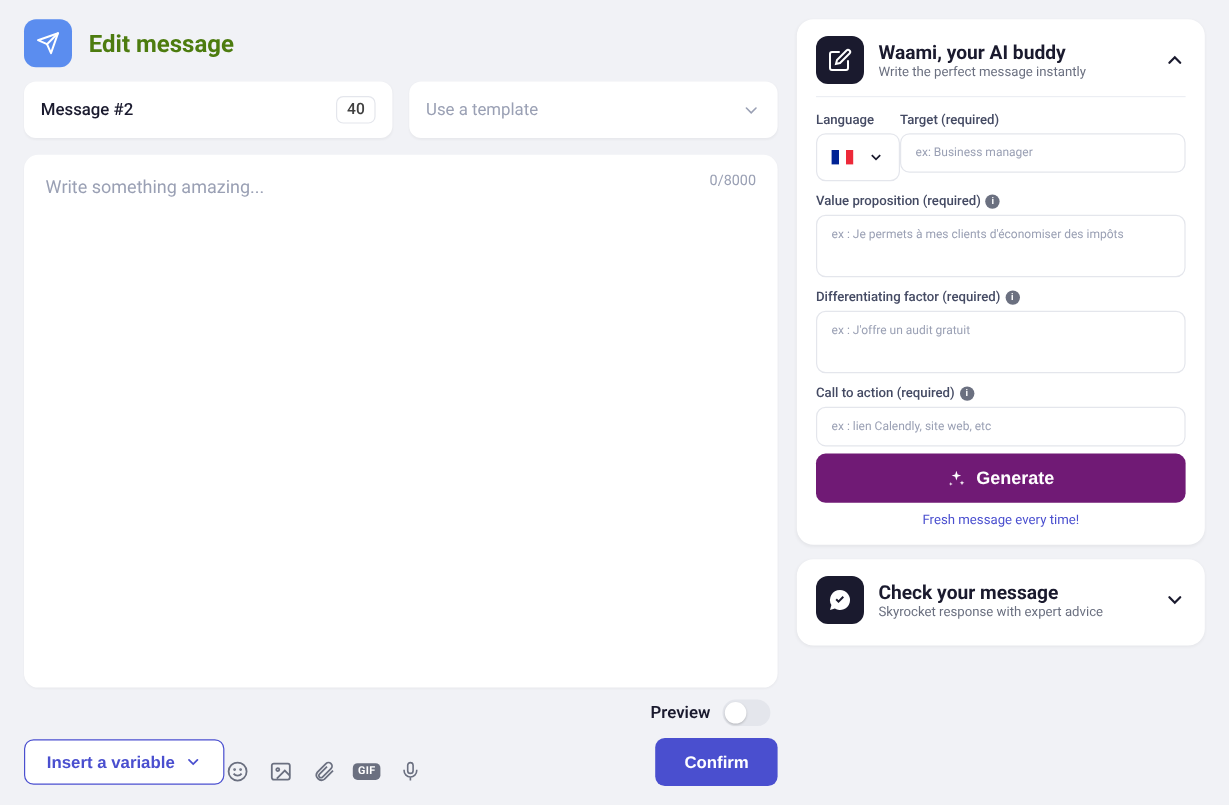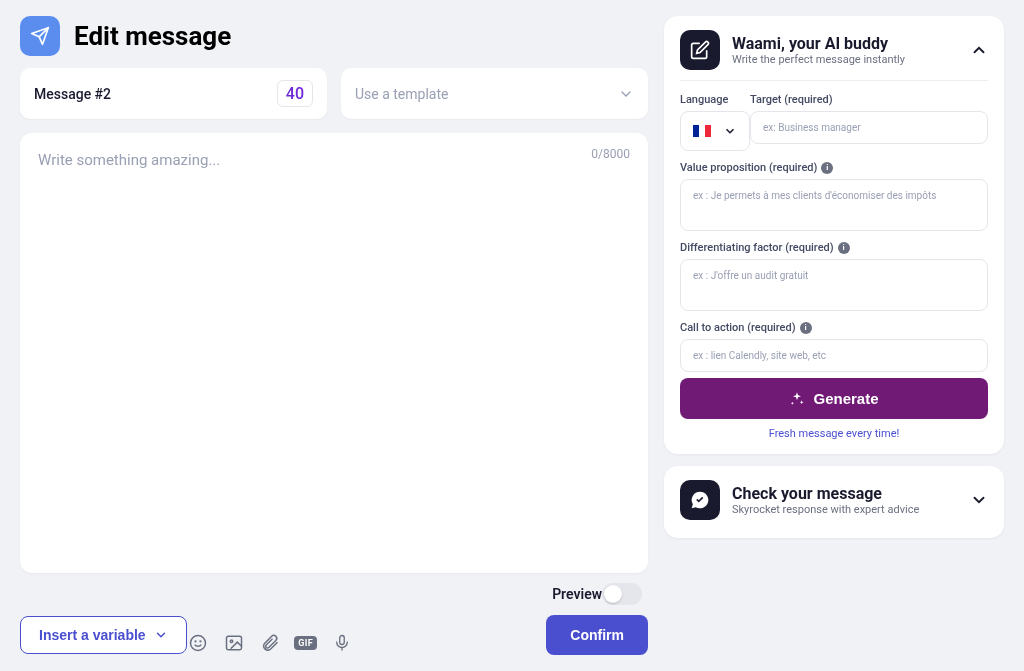--- a/index.html
+++ b/index.html
@@ -13,32 +13,32 @@
 }
 .app { display: flex; padding: 16px 20px; gap: 16px; height: 100%; }
 .main { flex: 1; display: flex; flex-direction: column; }
 .side { width: 340px; display: flex; flex-direction: column; gap: 12px; }
 
 .header { display: flex; align-items: center; gap: 14px; margin-bottom: 12px; }
 .header-icon {
   width: 40px; height: 40px; border-radius: 10px; background: #5b8def;
   display: flex; align-items: center; justify-content: center;
 }
-.header-title { font-size: 26px; font-weight: 700; color: #000000; }
+.header-title { font-size: 20px; font-weight: 700; color: #4d7c0f; }
 
 .row1 { display: flex; gap: 14px; margin-bottom: 14px; }
 .msg-chip {
   flex: 1; background: #fff; border-radius: 10px; padding: 12px 14px;
   display: flex; align-items: center; justify-content: space-between;
   font-size: 14px; font-weight: 500; color: #1a1a2e;
   box-shadow: 0 1px 2px rgba(0,0,0,0.04);
 }
 .msg-chip .badge {
   background: #fff; border: 1px solid #e4e6ec; border-radius: 6px; padding: 3px 8px;
-  font-size: 16px; color: #6d28d9;
+  font-size: 13px; color: #404040;
 }
 .template-select {
   flex: 1; background: #fff; border-radius: 10px; padding: 12px 14px;
   display: flex; align-items: center; justify-content: space-between;
   font-size: 14px; color: #9aa0b4; cursor: pointer;
   box-shadow: 0 1px 2px rgba(0,0,0,0.04);
 }
 
 .editor {
   flex: 1; background: #fff; border-radius: 12px; padding: 18px; position: relative;
@@ -47,21 +47,21 @@
 .editor .counter {
   position: absolute; top: 14px; right: 18px; font-size: 12px; color: #9aa0b4;
 }
 .editor textarea {
   border: none; resize: none; width: 100%; height: 100%; outline: none;
   font-family: inherit; font-size: 15px; color: #333;
 }
 .editor textarea::placeholder { color: #9aa0b4; }
 
 .preview-row {
-  display: flex; align-items: center; justify-content: flex-end; 
+  display: flex; align-items: center; justify-content: flex-end; gap: 10px;
   margin-top: 10px; margin-bottom: 10px;
   padding-right: 6px;
 }
 .preview-row span { font-size: 14px; font-weight: 600; color: #1a1a2e; }
 .toggle {
   width: 40px; height: 22px; background: #e4e6ec; border-radius: 11px; position: relative; cursor: pointer;
 }
 .toggle::after {
   content: ""; position: absolute; width: 18px; height: 18px; background: #fff; border-radius: 50%;
   top: 2px; left: 2px; box-shadow: 0 1px 2px rgba(0,0,0,0.2);

